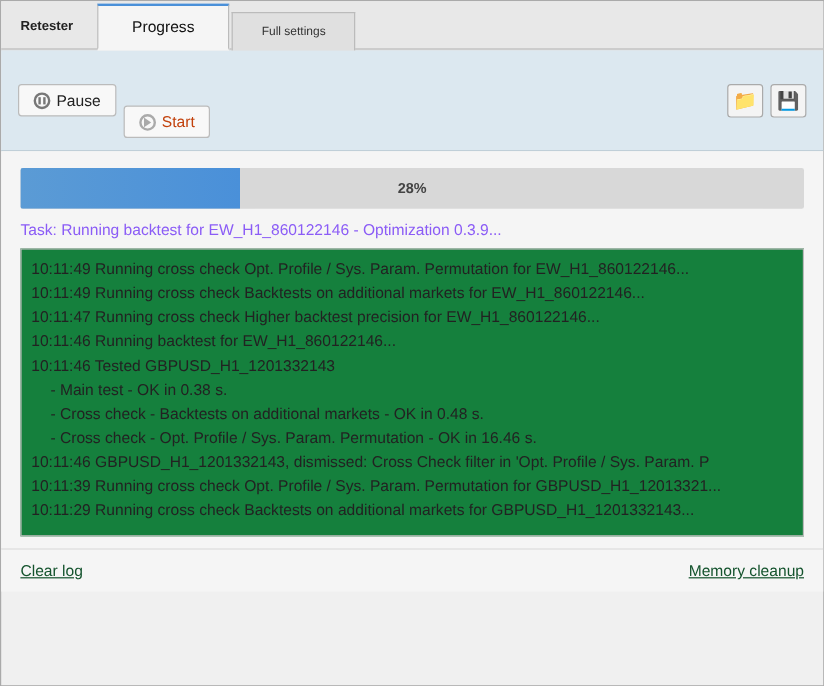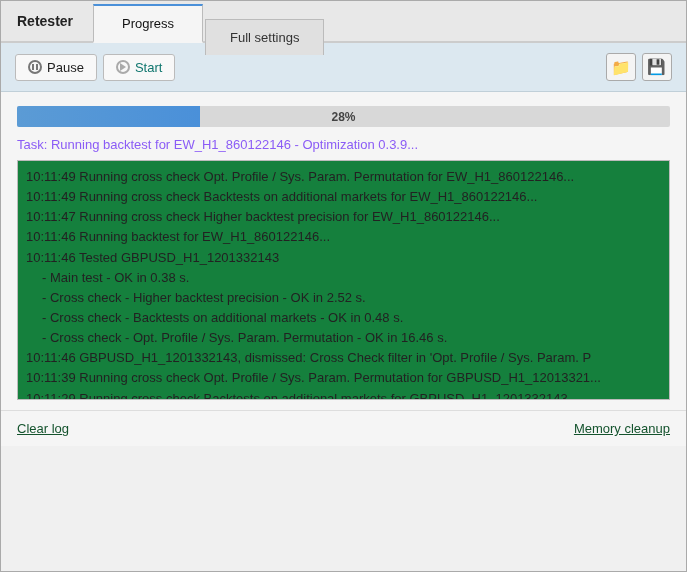--- a/index.html
+++ b/index.html
@@ -22,21 +22,21 @@
     .header {
       display: flex;
       align-items: flex-end;
       background: #e8e8e8;
       border-bottom: 2px solid #ccc;
       padding: 0;
     }
 
     .app-title {
       padding: 12px 20px 12px 16px;
-      font-size: 14px;
+      font-size: 11px;
       font-weight: bold;
       color: #222;
       white-space: nowrap;
     }
 
     .tabs {
       display: flex;
       align-items: flex-end;
       flex: 1;
     }
@@ -63,24 +63,24 @@
       z-index: 1;
     }
 
     .tab-extra {
       padding: 10px 24px;
       border: 1px solid #bbb;
       border-bottom: none;
       cursor: pointer;
       background: #e0e0e0;
       color: #333;
-      font-size: 13px;
+      font-size: 10px;
       margin-right: 2px;
       position: relative;
-      top: 14px;
+      top: 2px;
     }
 
     
     .toolbar {
       background: #dce8f0;
       padding: 10px 14px;
       display: flex;
       align-items: center;
       justify-content: space-between;
       border-bottom: 1px solid #c0cfd8;
@@ -117,21 +117,22 @@
     }
 
     .btn-pause {
       border-color: #bbb;
       background: #f8f8f8;
     }
 
     .btn-start {
       border-color: #bbb;
       background: #f8f8f8;
-      color: #0f766e;
+      color: #c2410c;
+      margin-top: 36px;
     }
 
     .btn-icon {
       width: 30px;
       height: 28px;
       display: flex;
       align-items: center;
       justify-content: center;
       border: 1px solid #aaa;
       background: #f4f4f4;
@@ -196,21 +197,21 @@
     
     .content {
       padding: 14px 16px 10px 16px;
       background: #f5f5f5;
     }
 
     
     .progress-container {
       background: #d8d8d8;
       border-radius: 2px;
-      height: 21px;
+      height: 34px;
       margin-bottom: 10px;
       overflow: hidden;
       position: relative;
     }
 
     .progress-bar {
       height: 100%;
       background: linear-gradient(to right, #5b9bd5, #4a90d9);
       display: flex;
       align-items: center;
@@ -372,21 +373,20 @@
 
     <div class="task-line">Task: Running backtest for EW_H1_860122146 - Optimization 0.3.9...</div>
 
     <div class="log-area" id="log-area">
     <div class="log-line">10:11:49 Running cross check Opt. Profile / Sys. Param. Permutation for EW_H1_860122146...</div>
         <div class="log-line">10:11:49 Running cross check Backtests on additional markets for EW_H1_860122146...</div>
         <div class="log-line">10:11:47 Running cross check Higher backtest precision for EW_H1_860122146...</div>
         <div class="log-line">10:11:46 Running backtest for EW_H1_860122146...</div>
         <div class="log-line">10:11:46 Tested GBPUSD_H1_1201332143</div>
         <div class="log-line indent">- Main test - OK in 0.38 s.</div>
-        <div class="log-line indent">- Cross check - Higher backtest precision - OK in 2.52 s.</div>
         <div class="log-line indent">- Cross check - Backtests on additional markets - OK in 0.48 s.</div>
         <div class="log-line indent">- Cross check - Opt. Profile / Sys. Param. Permutation - OK in 16.46 s.</div>
         <div class="log-line">10:11:46 GBPUSD_H1_1201332143, dismissed: Cross Check filter in 'Opt. Profile / Sys. Param. P</div>
         <div class="log-line">10:11:39 Running cross check Opt. Profile / Sys. Param. Permutation for GBPUSD_H1_12013321...</div>
         <div class="log-line">10:11:29 Running cross check Backtests on additional markets for GBPUSD_H1_1201332143...</div>
       </div>
 
   </div>
 
   <div class="footer">

